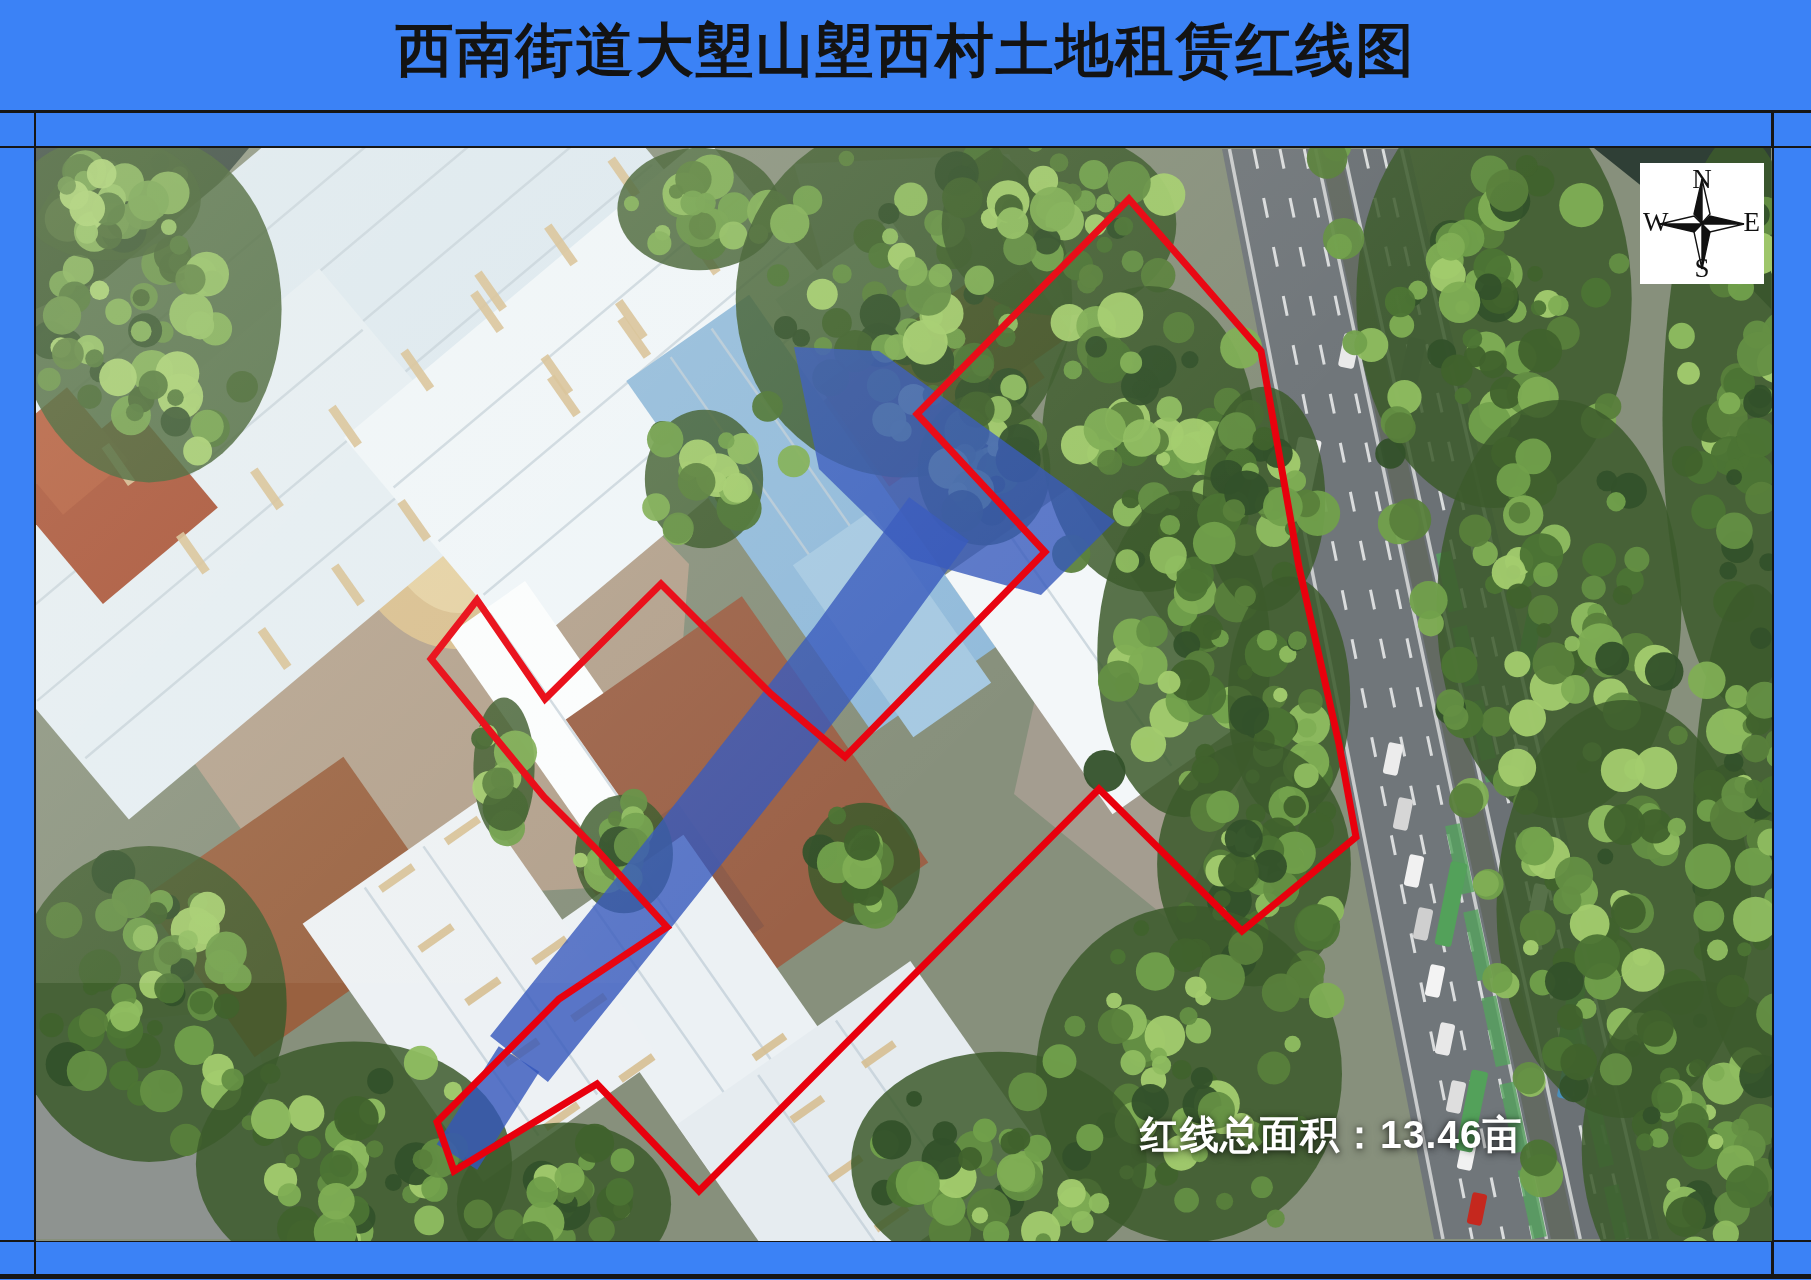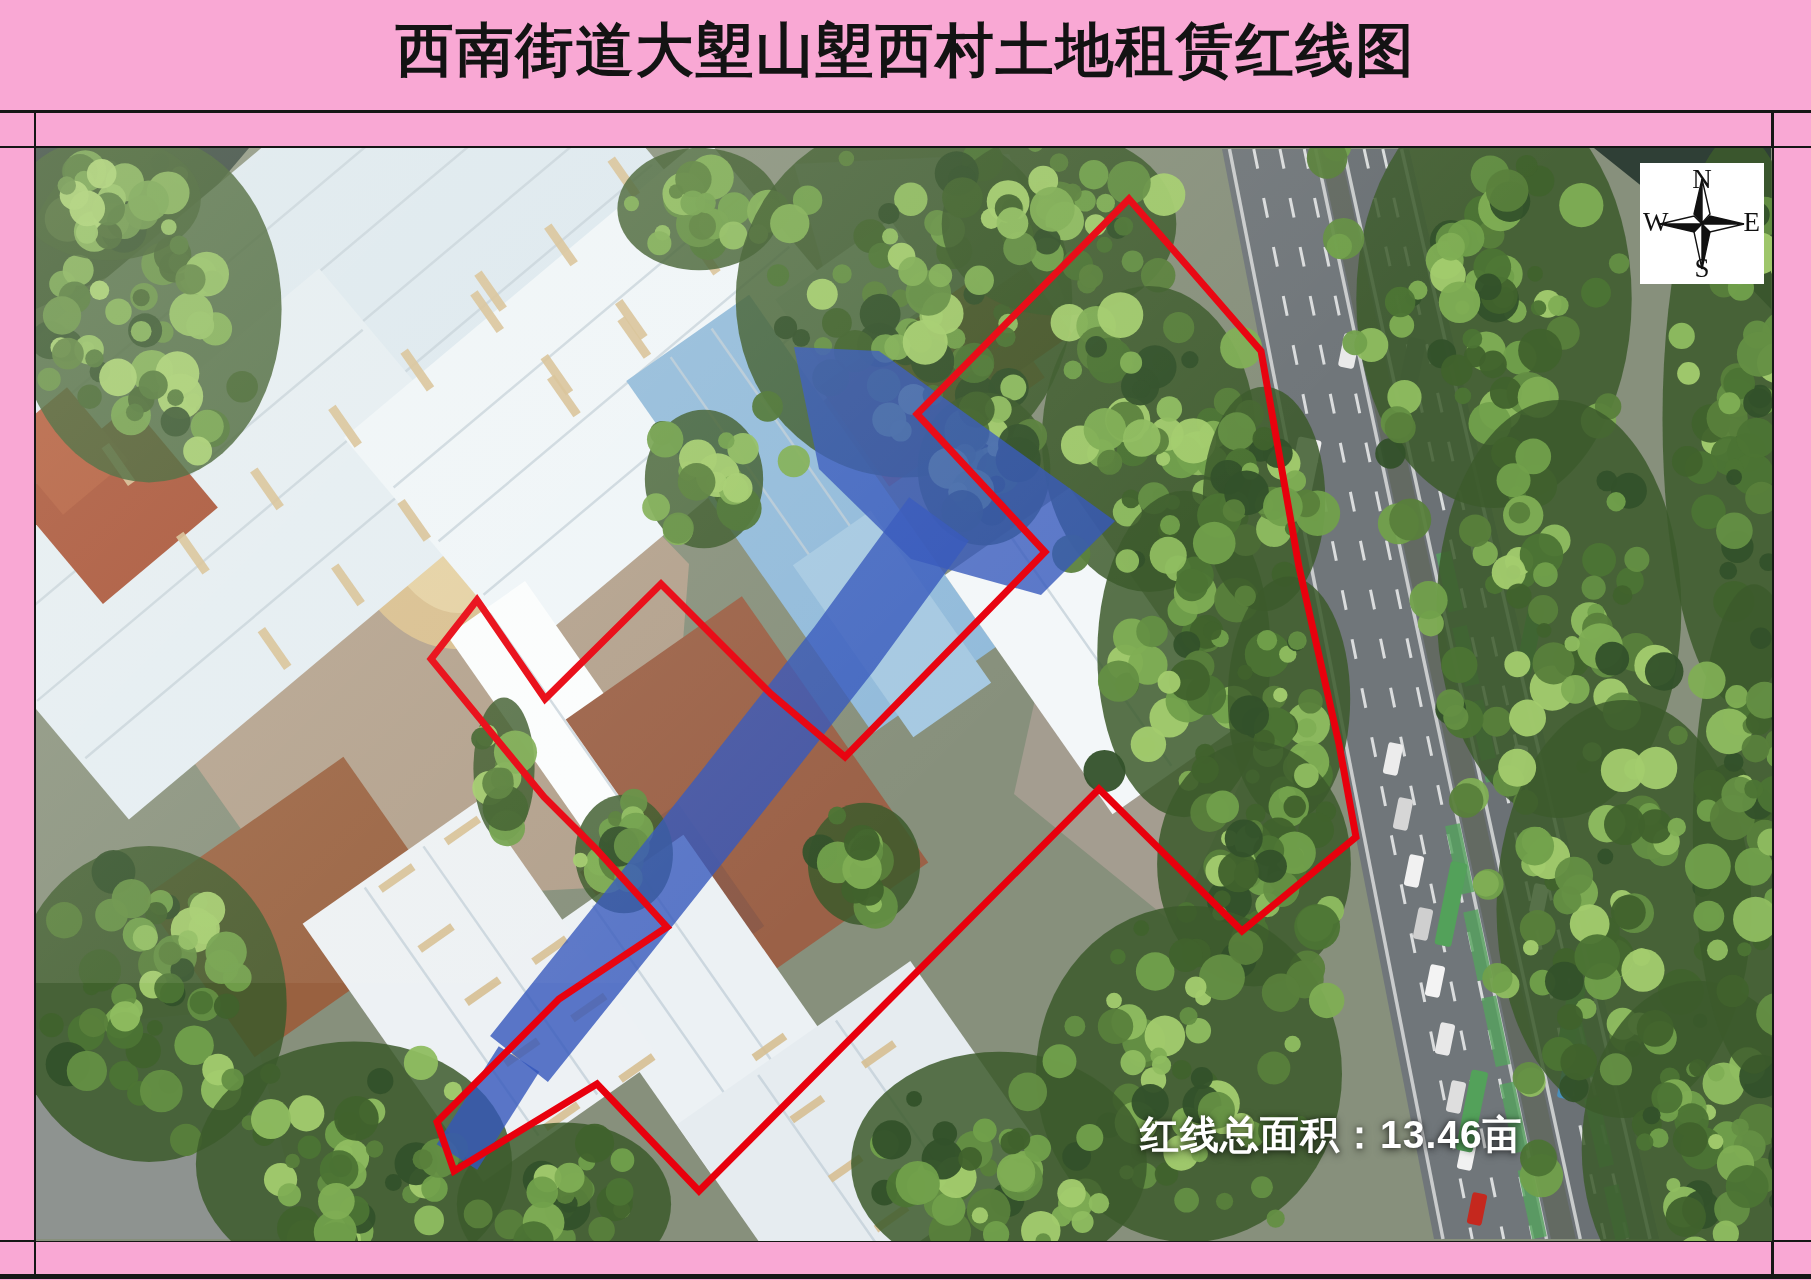--- a/index.html
+++ b/index.html
@@ -1,16 +1,16 @@
 <!DOCTYPE html>
 <html><head>
 <meta charset="utf-8">
 <style>
   html,body{margin:0;padding:0;background:#ffffff;}
-  .sheet{position:relative;width:1811px;height:1280px;background:#f9a8d4;overflow:hidden;
+  .sheet{position:relative;width:1811px;height:1280px;background:#3b82f6;overflow:hidden;
          font-family:"Liberation Sans",sans-serif;}
   .sheet-title{position:absolute;top:12px;left:0;width:100%;text-align:center;
          font-size:58px;font-weight:900;color:#131313;letter-spacing:2px;white-space:nowrap;}
   .hline{position:absolute;left:0;width:1811px;background:#161616;}
   .vline{position:absolute;background:#161616;}
   .photo{position:absolute;left:36px;top:148px;width:1736px;height:835px;background:#87907c;}
   .photo svg{display:block;}
   .sun-glow{position:absolute;left:0;top:0;width:100%;height:100%;pointer-events:none;
          background:linear-gradient(135deg,rgba(255,252,235,0.22) 0%,rgba(255,252,235,0.08) 38%,rgba(0,0,0,0) 60%);}
   .annotation{position:absolute;left:1104px;top:956px;color:#ffffff;font-weight:bold;

